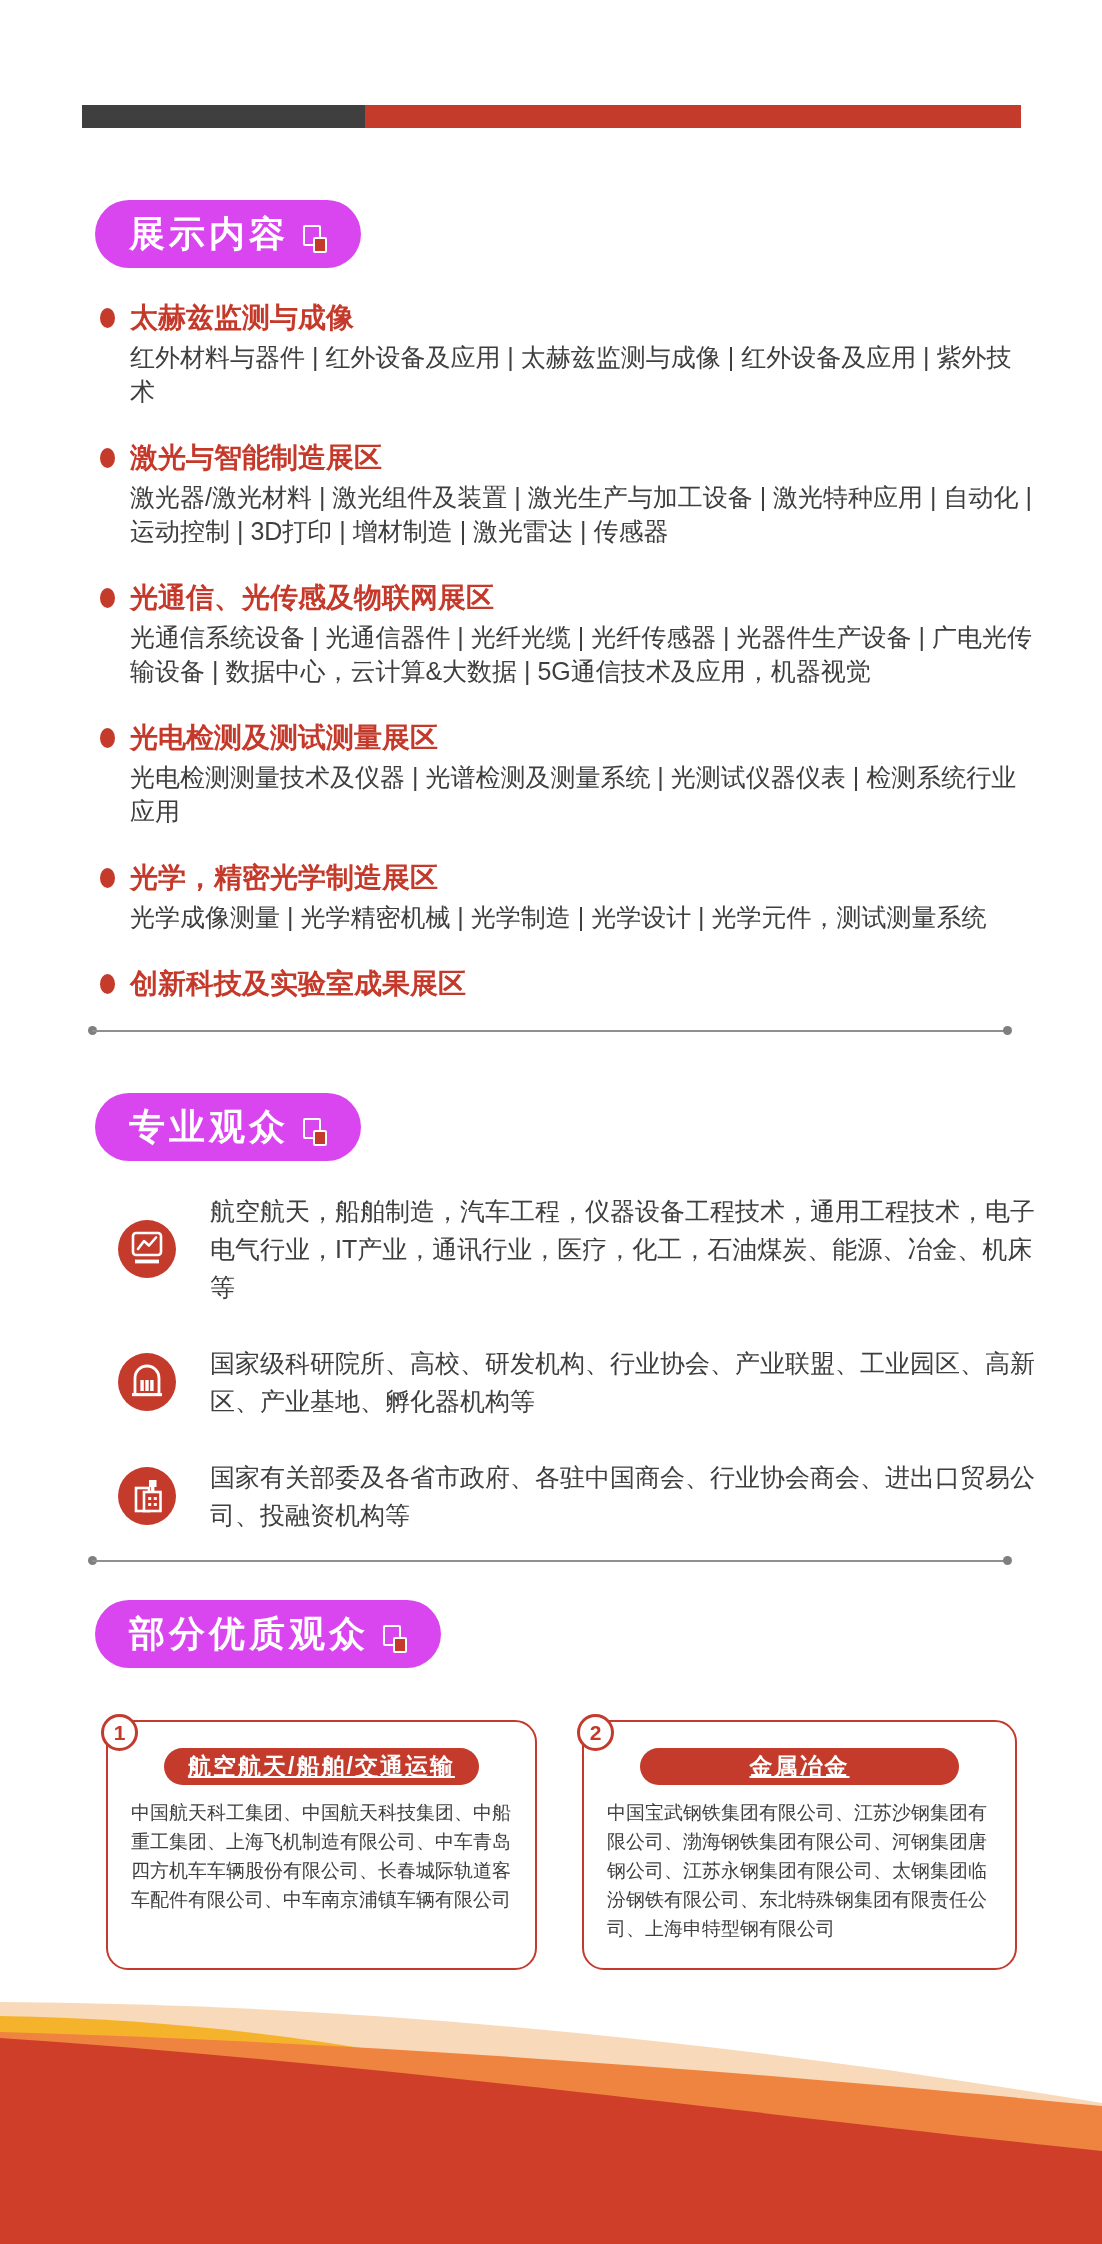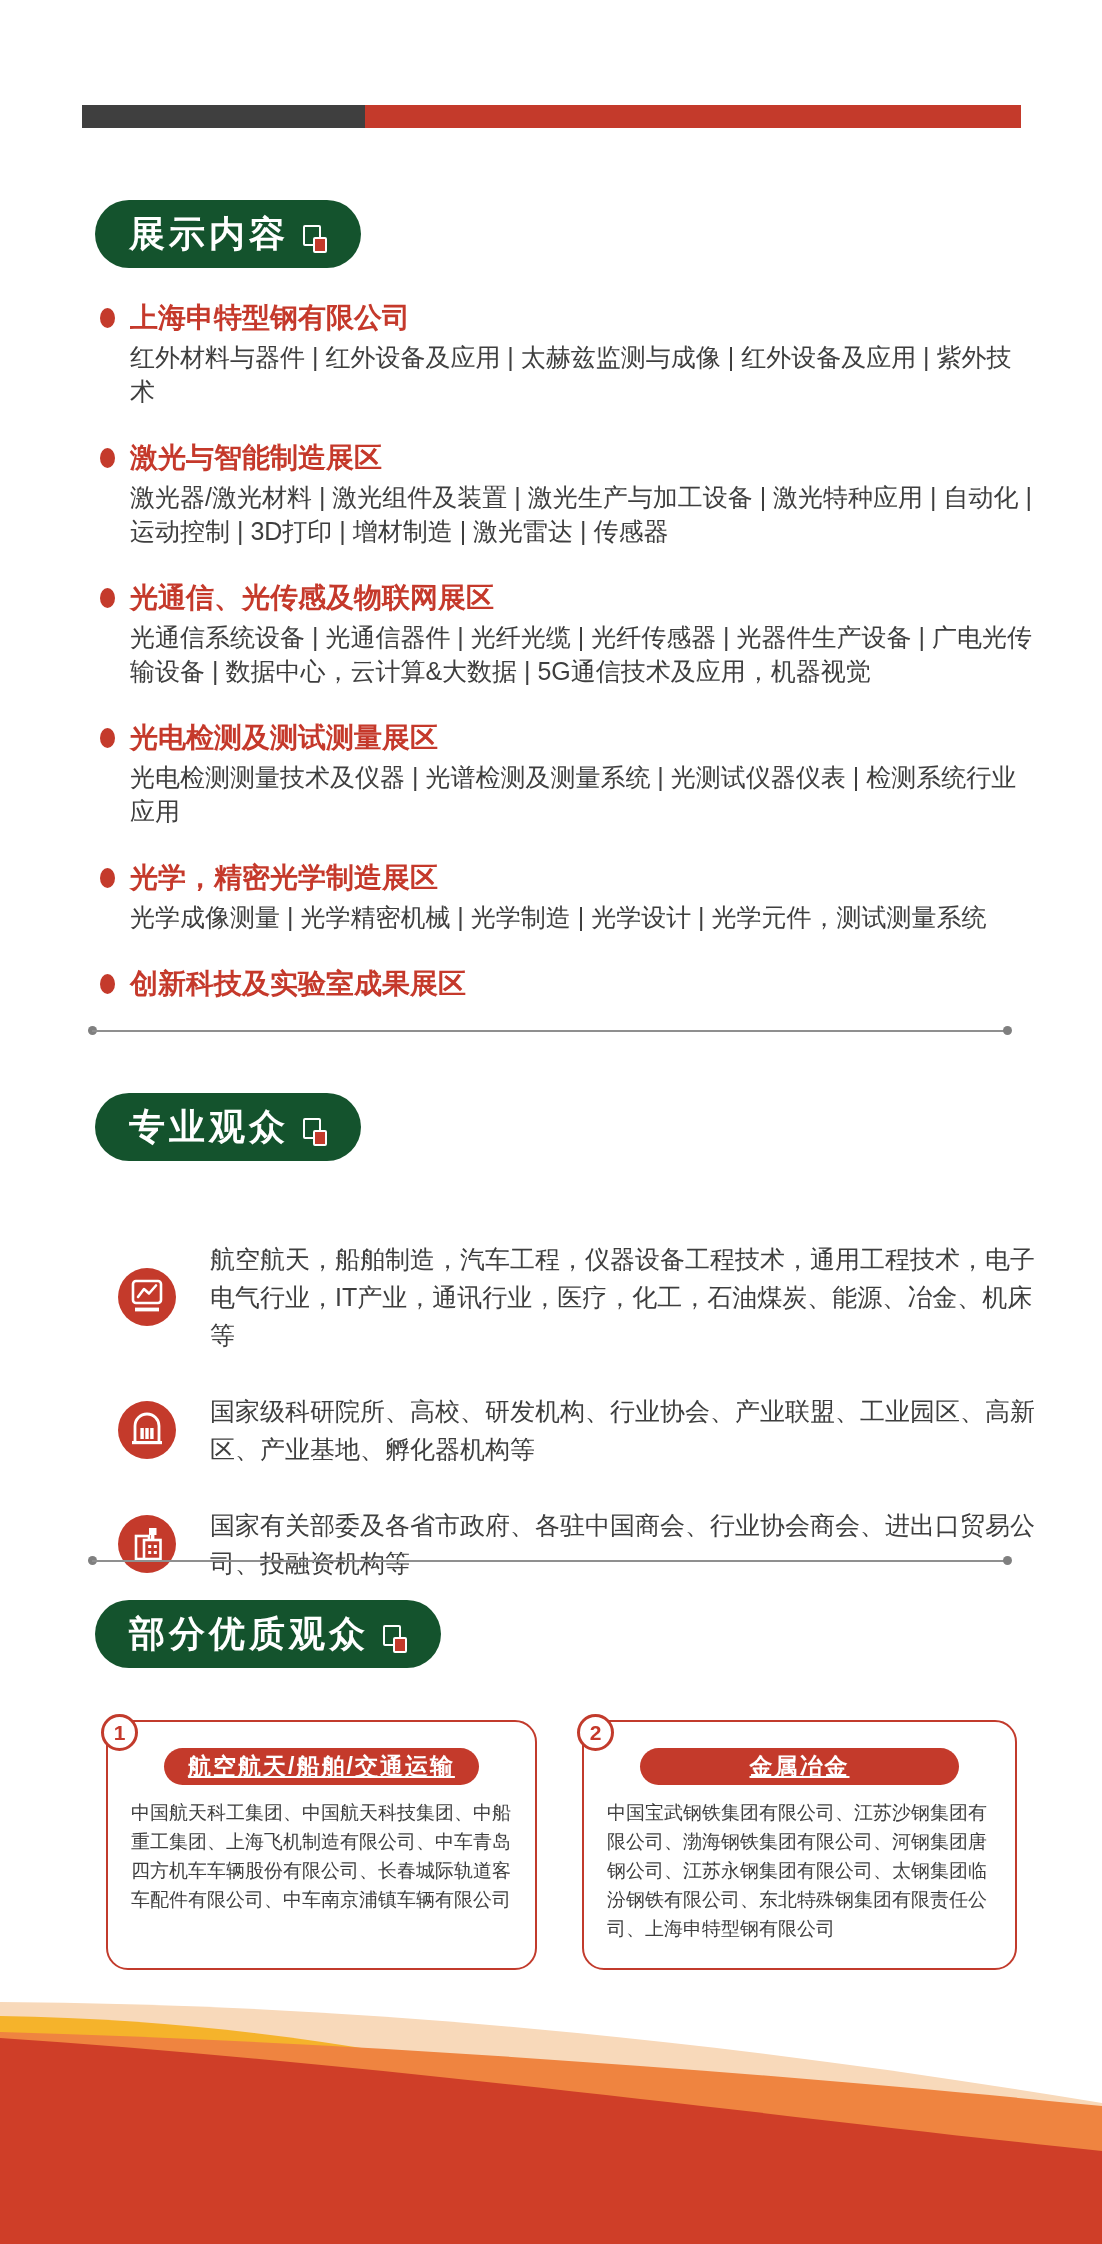--- a/index.html
+++ b/index.html
@@ -9,21 +9,21 @@
     color:#3e3e3e;
   }
   
   .top-bar{position:absolute;left:82px;top:105px;width:939px;height:23px;display:flex;}
   .top-bar .seg-dark{width:283px;background:#3f3f3f;}
   .top-bar .seg-red{flex:1;background:#c43a2b;}
 
   
   .pill{
     position:absolute;display:inline-flex;align-items:center;
-    background:#14532d;color:#fff;border-radius:36px;height:68px;
+    background:#d946ef;color:#fff;border-radius:36px;height:68px;
     padding:0 30px 0 34px;font-weight:bold;
   }
   .pill .txt{font-size:36px;letter-spacing:4px;line-height:1;}
   .sqs{position:relative;width:28px;height:34px;margin-left:14px;margin-top:16px;flex:0 0 auto;}
   .sq-big{position:absolute;left:0;top:0;width:14px;height:17px;border:2.4px solid #fff;border-radius:2px;}
   .sq-small{position:absolute;left:10px;top:12px;width:10px;height:12px;border:2.4px solid #fff;border-radius:2px;background:#c43a2b;}
 
   
   .exhibit-list{position:absolute;left:100px;top:300px;width:936px;}
   .ex-item{margin-bottom:32px;}
@@ -32,21 +32,21 @@
   .ex-item .bd{padding-left:30px;font-size:25px;color:#3e3e3e;line-height:34px;margin-top:4px;}
 
   
   .divider{position:absolute;left:88px;width:924px;height:9px;}
   .divider .line{position:absolute;left:4px;right:4px;top:3.5px;height:2px;background:#8f8f8f;}
   .divider .d-end{position:absolute;top:0;width:9px;height:9px;border-radius:50%;background:#7f7f7f;}
   .divider .d-left{left:0;}
   .divider .d-right{right:0;}
 
   
-  .aud-list{position:absolute;left:118px;top:1240px;width:918px;}
+  .aud-list{position:absolute;left:118px;top:1192px;width:918px;}
   .aud-row{display:flex;align-items:center;margin-bottom:38px;}
   .aud-icon{flex:0 0 auto;width:58px;height:58px;border-radius:50%;background:#c43a2b;margin-right:34px;}
   .aud-text{font-size:25px;line-height:38px;color:#3e3e3e;}
 
   
   .card{position:absolute;top:1720px;height:250px;border:2.5px solid #c23b2c;border-radius:22px;background:#fff;box-sizing:border-box;}
   .card-1{left:106px;width:431px;}
   .card-2{left:582px;width:435px;}
   .badge{
     position:absolute;left:-7px;top:-8px;width:31px;height:31px;border-radius:50%;
@@ -74,21 +74,21 @@
 <div class="pill" style="left:95px;top:200px;">
   <span class="txt">展示内容</span>
   <span class="sqs">
     <span class="sq-big"></span>
     <span class="sq-small"></span>
   </span>
 </div>
 
 <div class="exhibit-list">
   <div class="ex-item">
-    <div class="hd"><span class="dot"></span><span>上海申特型钢有限公司</span></div>
+    <div class="hd"><span class="dot"></span><span>太赫兹监测与成像</span></div>
     <div class="bd">红外材料与器件 | 红外设备及应用 | 太赫兹监测与成像 | 红外设备及应用 | 紫外技术</div>
   </div>
   <div class="ex-item">
     <div class="hd"><span class="dot"></span><span>激光与智能制造展区</span></div>
     <div class="bd">激光器/激光材料 | 激光组件及装置 | 激光生产与加工设备 | 激光特种应用 | 自动化 | 运动控制 | 3D打印 | 增材制造 | 激光雷达 | 传感器</div>
   </div>
   <div class="ex-item">
     <div class="hd"><span class="dot"></span><span>光通信、光传感及物联网展区</span></div>
     <div class="bd">光通信系统设备 | 光通信器件 | 光纤光缆 | 光纤传感器 | 光器件生产设备 | 广电光传输设备 | 数据中心，云计算&amp;大数据 | 5G通信技术及应用，机器视觉</div>
   </div>

